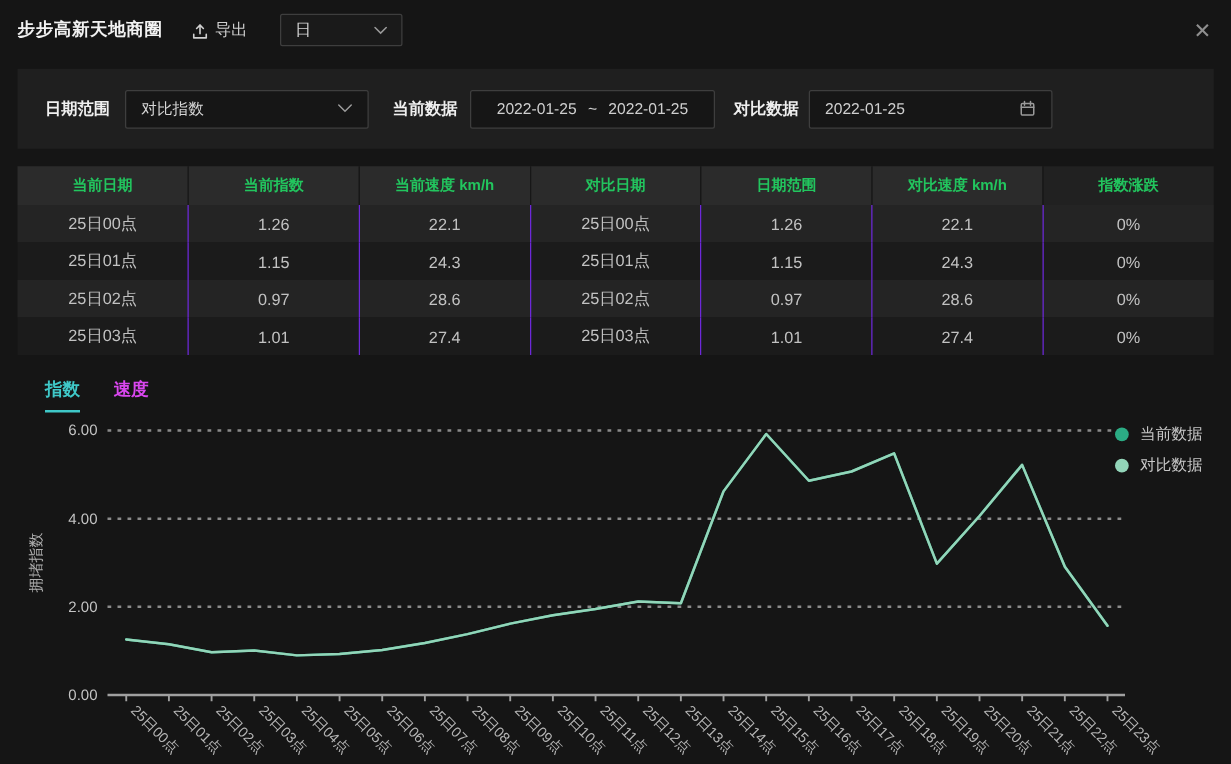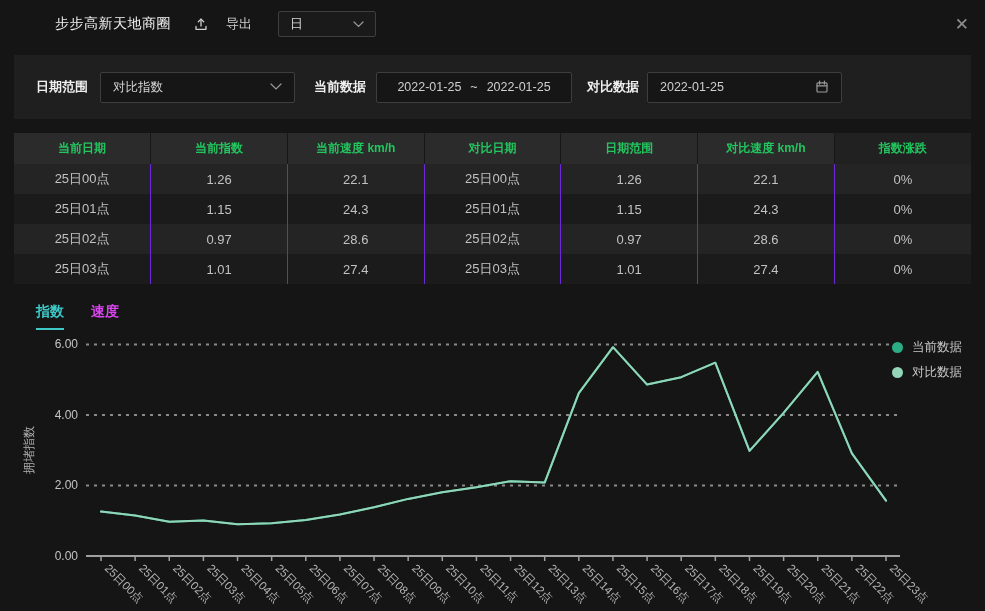--- a/index.html
+++ b/index.html
@@ -6,22 +6,22 @@
   html,body { width:985px; height:611px; }
   body {
     background:#151515; color:#d6d6d6;
     font-family:"Liberation Sans","DejaVu Sans",sans-serif;
     position:relative; overflow:hidden;
   }
   svg { font-family:inherit; }
 
   
   .header { display:flex; align-items:center; height:46px; padding:2px 16px 0 14px; }
-  .title { font-size:14px; font-weight:normal; color:#f2f2f2; letter-spacing:.5px;margin-left:41px; }
-  .export-btn { display:flex; align-items:center; gap:18px; margin-left:23px; color:#cfcfcf; font-size:13px; cursor:pointer; }
+  .title { font-size:14px; font-weight:bold; color:#f2f2f2; letter-spacing:.5px; }
+  .export-btn { display:flex; align-items:flex-end; gap:5px; margin-left:23px; color:#cfcfcf; font-size:13px; cursor:pointer; }
   .select-box {
     background:#1a1a1a; border:1px solid #3e3e3e; border-radius:2px;
     display:flex; align-items:center; justify-content:space-between;
     color:#d6d6d6; cursor:pointer;
   }
   .period-select { width:98px; height:26px; margin-left:26px; padding:0 11px; font-size:13px; }
   .close-btn { margin-left:auto; color:#8f8f8f; font-size:17px; line-height:1; cursor:pointer; }
 
   
   .filter-bar {

